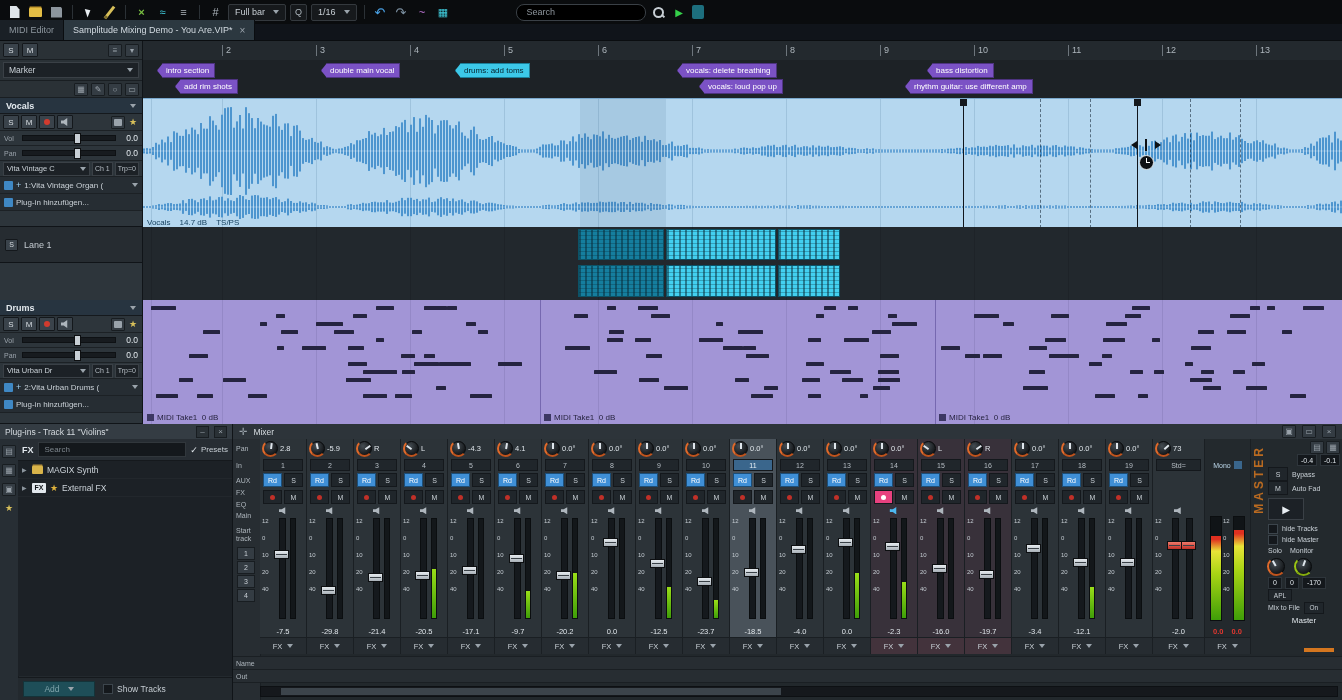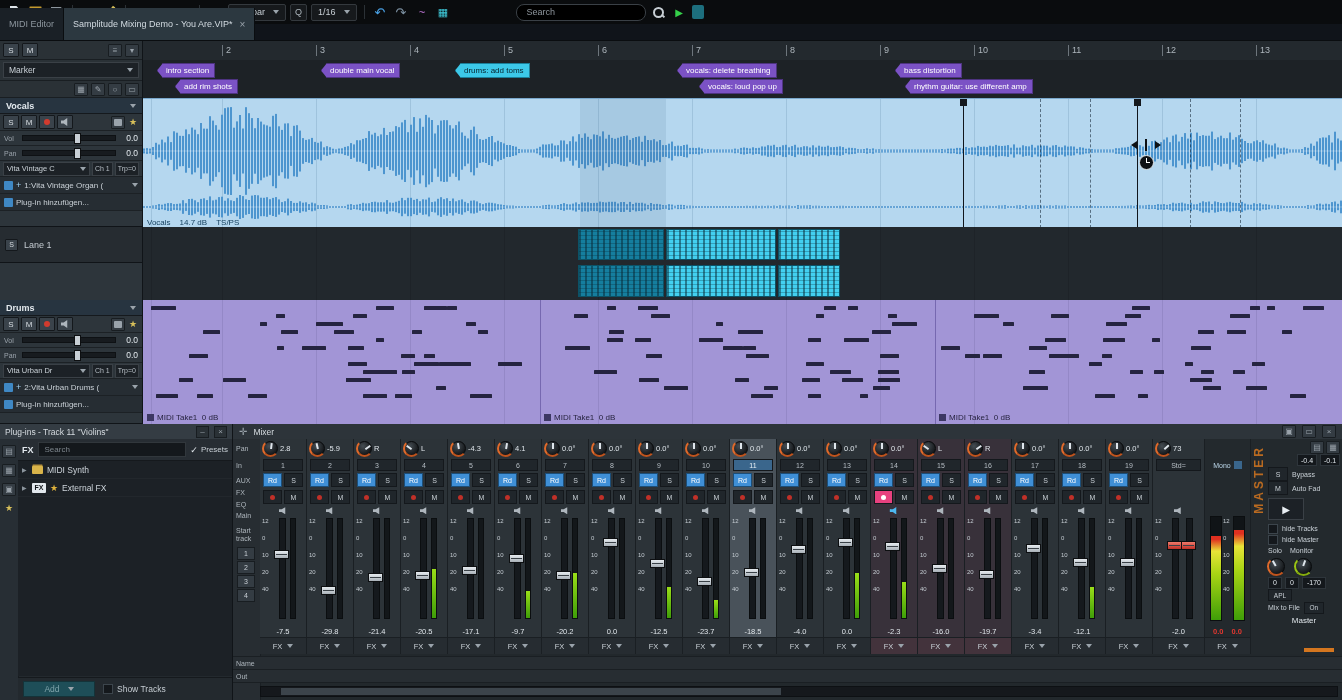--- a/index.html
+++ b/index.html
@@ -28,21 +28,21 @@
   i.mag::after{content:"";position:absolute;left:6px;top:6px;width:4px;height:2px;background:#c7ced4;transform:rotate(45deg);}
   .sep{width:1px;height:14px;background:#2b3136;margin:0 3px;}
   .tsel{height:15px;background:#16191c;border:1px solid #34393e;border-radius:2px;color:#c7ced4;font-size:9px;display:flex;align-items:center;gap:8px;padding:0 6px;}
   .qbtn{border:1px solid #34393e;background:#16191c;width:15px;height:15px;font-size:9px;}
   .searchpill{width:112px;height:15px;background:#000;border:1px solid #3a4046;border-radius:8px;display:flex;align-items:center;padding:0 8px;margin-left:60px;}
   .searchpill input{background:transparent;border:none;outline:none;color:#c7ced4;font-size:9px;width:100%;font-family:"Liberation Sans",sans-serif;}
   .searchpill input::placeholder{color:#8d959c;}
 
   
   .tabbar{position:absolute;top:24px;left:0;right:0;height:17px;background:#10141a;display:flex;align-items:flex-end;border-bottom:1px solid #0a0d10;box-sizing:border-box;}
-  .tab{height:32px;padding:0 9px;font-size:9px;display:flex;align-items:center;gap:7px;background:#1a2026;color:#8d969e;border-right:1px solid #0a0d10;white-space:nowrap;}
+  .tab{height:20px;padding:0 9px;font-size:9px;display:flex;align-items:center;gap:7px;background:#1a2026;color:#8d969e;border-right:1px solid #0a0d10;white-space:nowrap;}
   .tab.active{background:#2c3840;color:#d2dae0;}
   .tclose{color:#9aa3ab;font-size:10px;}
 
   
   .main{position:absolute;top:41px;left:0;width:1342px;height:383px;background:#22272b;}
   .panel{position:absolute;left:0;top:0;width:143px;height:383px;background:#2d353b;border-right:1px solid #101418;box-sizing:border-box;}
   .prow{position:absolute;left:0;right:0;display:flex;align-items:center;gap:3px;padding:0 3px;box-sizing:border-box;border-bottom:1px solid #191e22;background:#2a3136;}
   .corner1{top:0;height:19px;}
   .corner2{top:19px;height:21px;}
   .corner3{top:40px;height:17px;}
@@ -428,21 +428,21 @@
           <div class="tick" style="left: 1019px;">12</div>
           <div class="tick" style="left: 1113px;">13</div>
         </div>
       <div class="mlane" id="mlane">
           <div class="marker" style="left: 14px; top: 3px;">intro section</div>
           <div class="marker" style="left: 32px; top: 19px;">add rim shots</div>
           <div class="marker" style="left: 178px; top: 3px;">double main vocal</div>
           <div class="marker cyan" style="left: 312px; top: 3px;">drums: add toms</div>
           <div class="marker" style="left: 534px; top: 3px;">vocals: delete breathing</div>
           <div class="marker" style="left: 556px; top: 19px;">vocals: loud pop up</div>
-          <div class="marker" style="left: 752px; top: 3px;">bass distortion</div>
+          <div class="marker" style="left: 784px; top: 3px;">bass distortion</div>
           <div class="marker" style="left: 762px; top: 19px;">rhythm guitar: use different amp</div>
         </div>
 
       <div class="vocals">
         <div id="waveHost">
             <svg width="1199" height="128" style="position:absolute;top:2px;left:0">
               <g fill="#4d95cf">
                 <rect x="0" y="47.5" width="2" height="4.9"></rect>
                 <rect x="0" y="105.0" width="2" height="2.0"></rect>
                 <rect x="3" y="47.1" width="2" height="5.8"></rect>
@@ -1450,21 +1450,21 @@
       </div>
       <span class="presets">
         <span class="ck">✓</span>
         <span>Presets</span>
       </span>
     </div>
     <div class="ptree" id="ptree">
         <div class="trow">
           <span class="tcar">▶</span>
           <span class="fold"></span>
-          <span>MIDI Synth</span>
+          <span>MAGIX Synth</span>
         </div>
         <div class="trow">
           <span class="tcar">▶</span>
           <span class="fxbadge">FX</span>
           <span class="pstar">★</span>
           <span>External FX</span>
         </div>
       </div>
     <div class="pbottom">
       <span class="addbtn">

